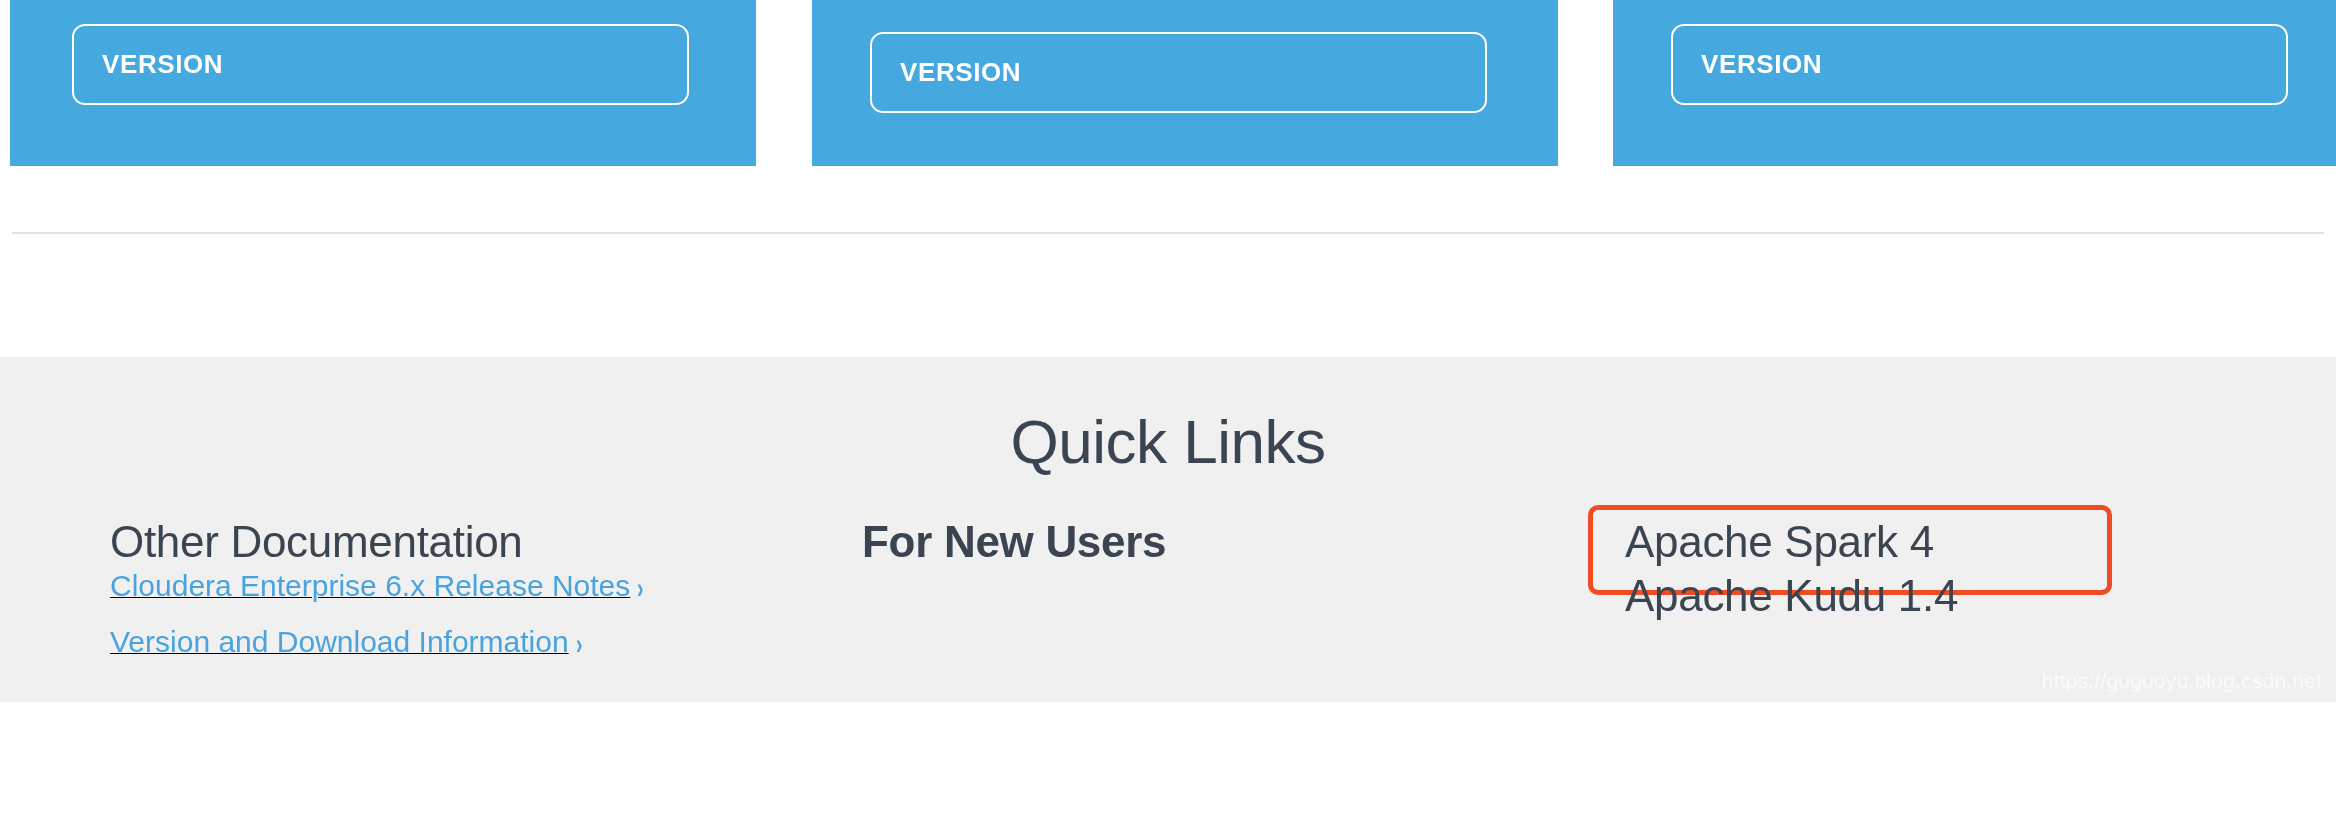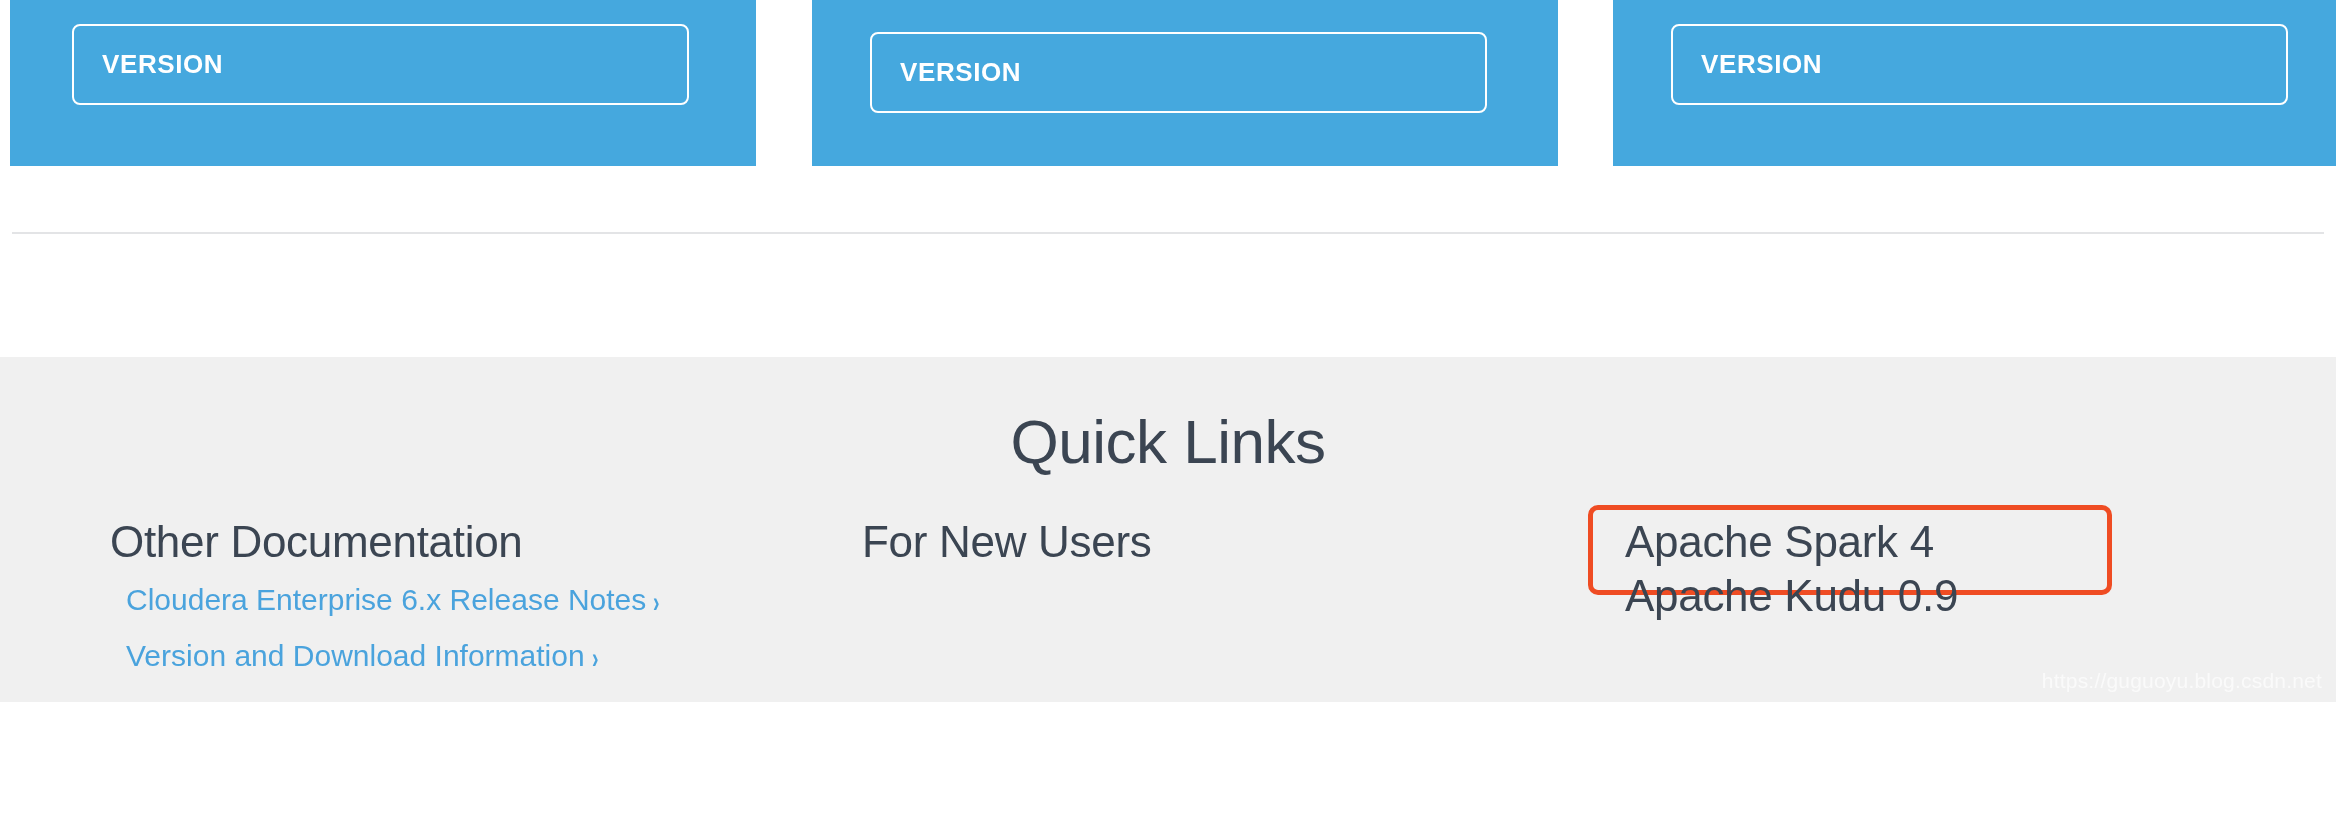--- a/index.html
+++ b/index.html
@@ -40,21 +40,21 @@
   }
 
   .version-card.card-1 { left: 10px;   width: 746px; }
   .version-card.card-2 { left: 812px;  width: 746px; }
   .version-card.card-3 { left: 1613px; width: 723px; }
 
   .version-btn {
     position: absolute;
     box-sizing: border-box;
     border: 2px solid #ffffff;
-    border-radius: 8px;
+    border-radius: 13px;
     background: transparent;
     color: #ffffff;
     font-family: "Liberation Sans", sans-serif;
     font-size: 26px;
     font-weight: 700;
     letter-spacing: 0.6px;
     text-align: left;
     padding: 0 28px;
     display: flex;
     align-items: center;
@@ -123,23 +123,24 @@
     font-family: "Liberation Sans", sans-serif;
     font-size: 44px;
     font-weight: 400;
     color: #3b4552;
     line-height: 1.06;
     letter-spacing: -0.3px;
     white-space: nowrap;
   }
 
   .link-list {
-    margin: 16px;
+    margin: 0;
     padding: 0;
     list-style: none;
+    text-decoration: underline;
   }
 
   .link-item {
     margin: 0;
     padding: 0;
   }
 
   .doc-link {
     display: inline;
     font-family: "Liberation Sans", sans-serif;
@@ -163,21 +164,21 @@
     top: 1px;
   }
 
   
   .col-1 .group-heading { margin: 0 0 2px 0; padding-left: 12px; }
   .col-1 .link-list { padding-left: 12px; }
   .col-1 .link-item { margin-bottom: 21px; max-width: 620px; }
   .col-1 .link-item .doc-link { line-height: 1.19; }
 
   
-  .col-2 .group-heading { margin: 0 0 4px 0; }
+  .col-2 .group-heading { margin: 0 0 4px 0; font-weight: bold; }
   .col-2 .link-list { padding-left: 9px; }
   .col-2 .link-item { margin-bottom: 26px; }
 
   
   .col-3 .group { margin-bottom: 7px; }
   .col-3 .group-heading { margin: 0 0 1px 0; padding-left: 12px; }
   .col-3 .link-list { padding-left: 18px; }
   .col-3 .link-item { margin-bottom: 0; }
 
   
@@ -255,21 +256,21 @@
       </div>
 
       <div class="col col-3">
 
         <div class="group">
           <div class="highlight-box"></div>
           <div class="group-heading">Apache Spark 4</div>
         </div>
 
         <div class="group">
-          <div class="group-heading">Apache Kudu 0.9</div>
+          <div class="group-heading">Apache Kudu 1.4</div>
         </div>
 
       </div>
 
     </div>
 
     <div class="watermark">https://guguoyu.blog.csdn.net</div>
 
   </div>
 

